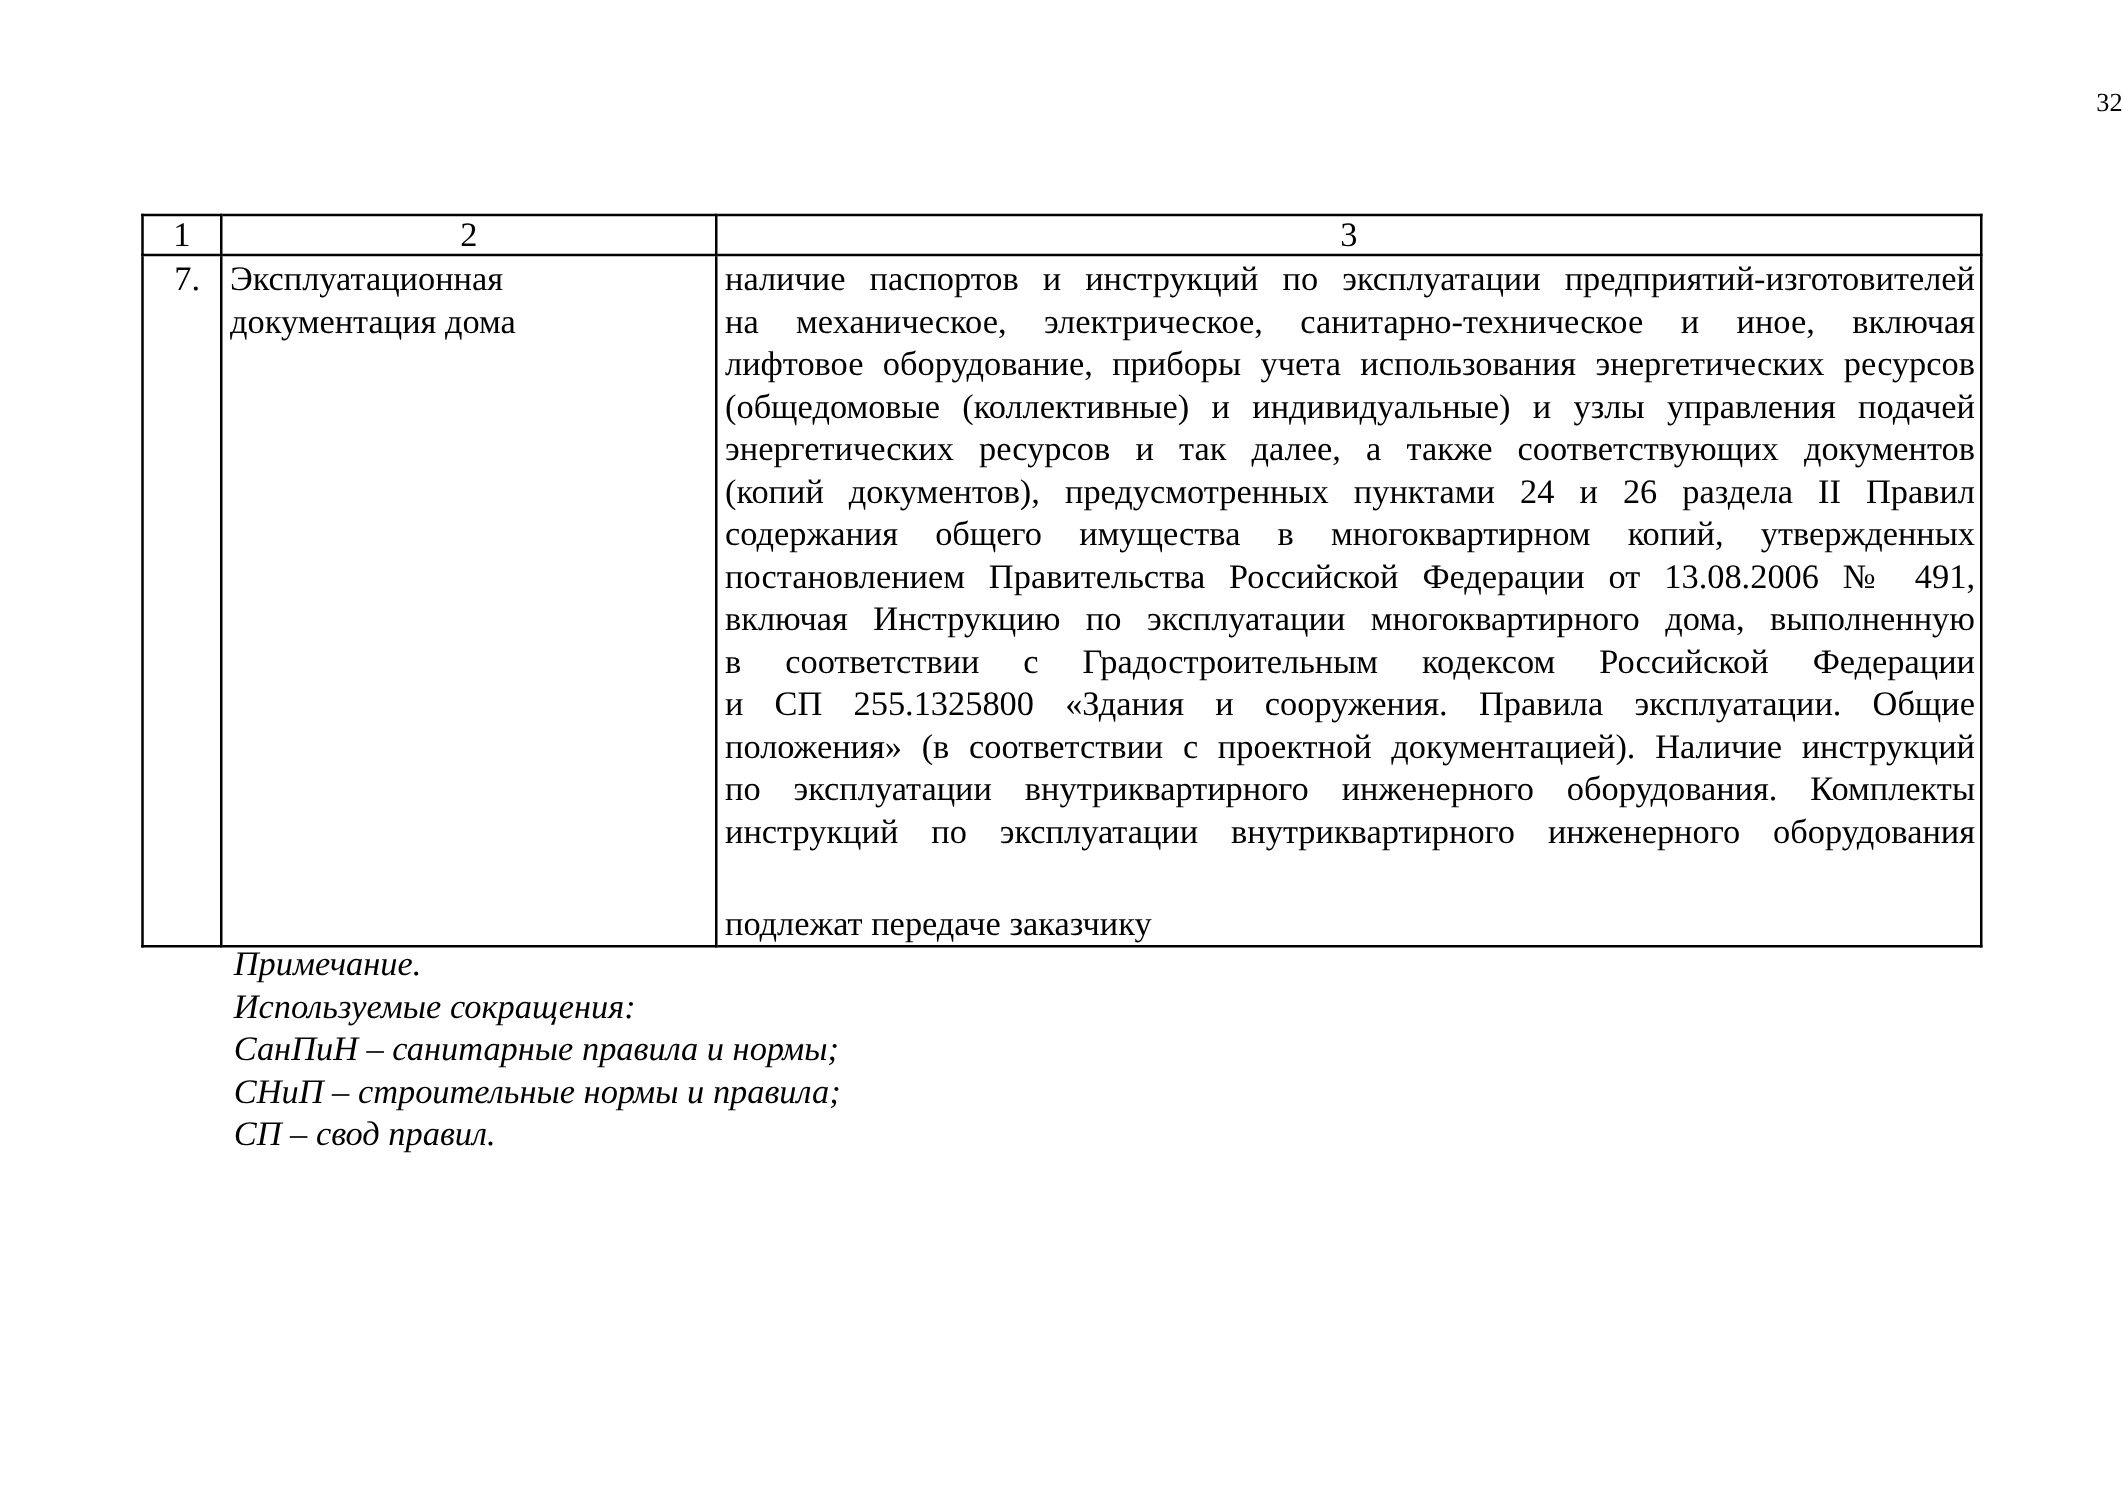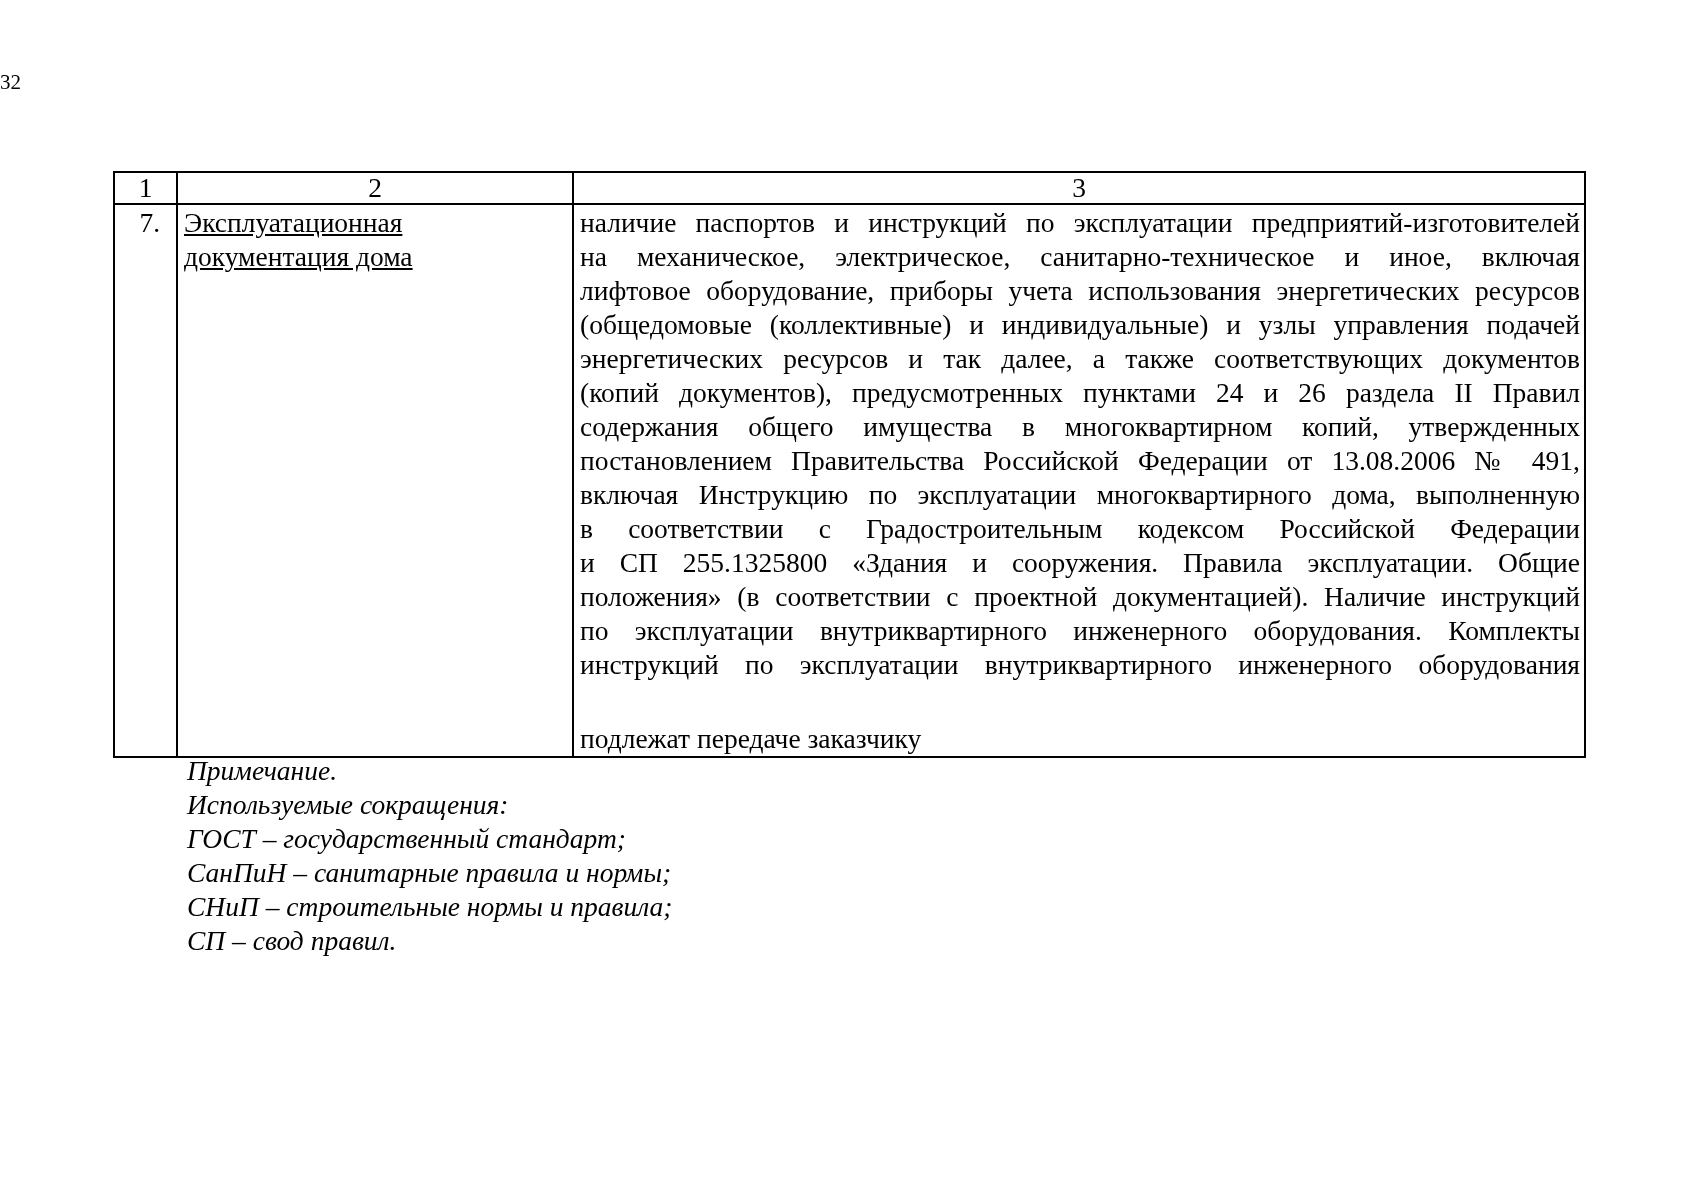--- a/index.html
+++ b/index.html
@@ -13,21 +13,21 @@
       position: relative;
       overflow: hidden;
       font-family: "Liberation Serif", "DejaVu Serif", serif;
       color: #000000;
     }
     .page-number {
       position: absolute;
       top: 70px;
       left: 0;
       width: 1698px;
-      text-align: left;
+      text-align: right;
       font-size: 21px;
       line-height: 24px;
     }
     table.doc-table {
       position: absolute;
       left: 113px;
       top: 171px;
       width: 1471px;
       border-collapse: collapse;
       table-layout: fixed;
@@ -51,21 +51,20 @@
       line-height: 34px;
     }
     .num-cell {
       text-align: right;
       padding-right: 16px !important;
       padding-top: 1px !important;
     }
     .name-cell {
       padding-left: 6px !important;
       padding-top: 1px !important;
-      text-decoration: underline;
     }
     .desc-cell {
       padding-left: 6px !important;
       padding-right: 4px !important;
       padding-top: 1px !important;
       padding-bottom: 0 !important;
     }
     .desc-line {
       display: block;
       text-align: justify;
@@ -137,17 +136,16 @@
       <span class="desc-line">инструкций по эксплуатации внутриквартирного инженерного оборудования</span>
       <span class="desc-line last">подлежат передаче заказчику</span>
     </td>
   </tr>
 </tbody>
   </table>
 
 <div class="notes">
   <span class="note-line">Примечание.</span>
   <span class="note-line">Используемые сокращения:</span>
-  <span class="note-line">ГОСТ – государственный стандарт;</span>
   <span class="note-line">СанПиН – санитарные правила и нормы;</span>
   <span class="note-line">СНиП – строительные нормы и правила;</span>
   <span class="note-line">СП – свод правил.</span>
 </div>
 
 </body></html>

